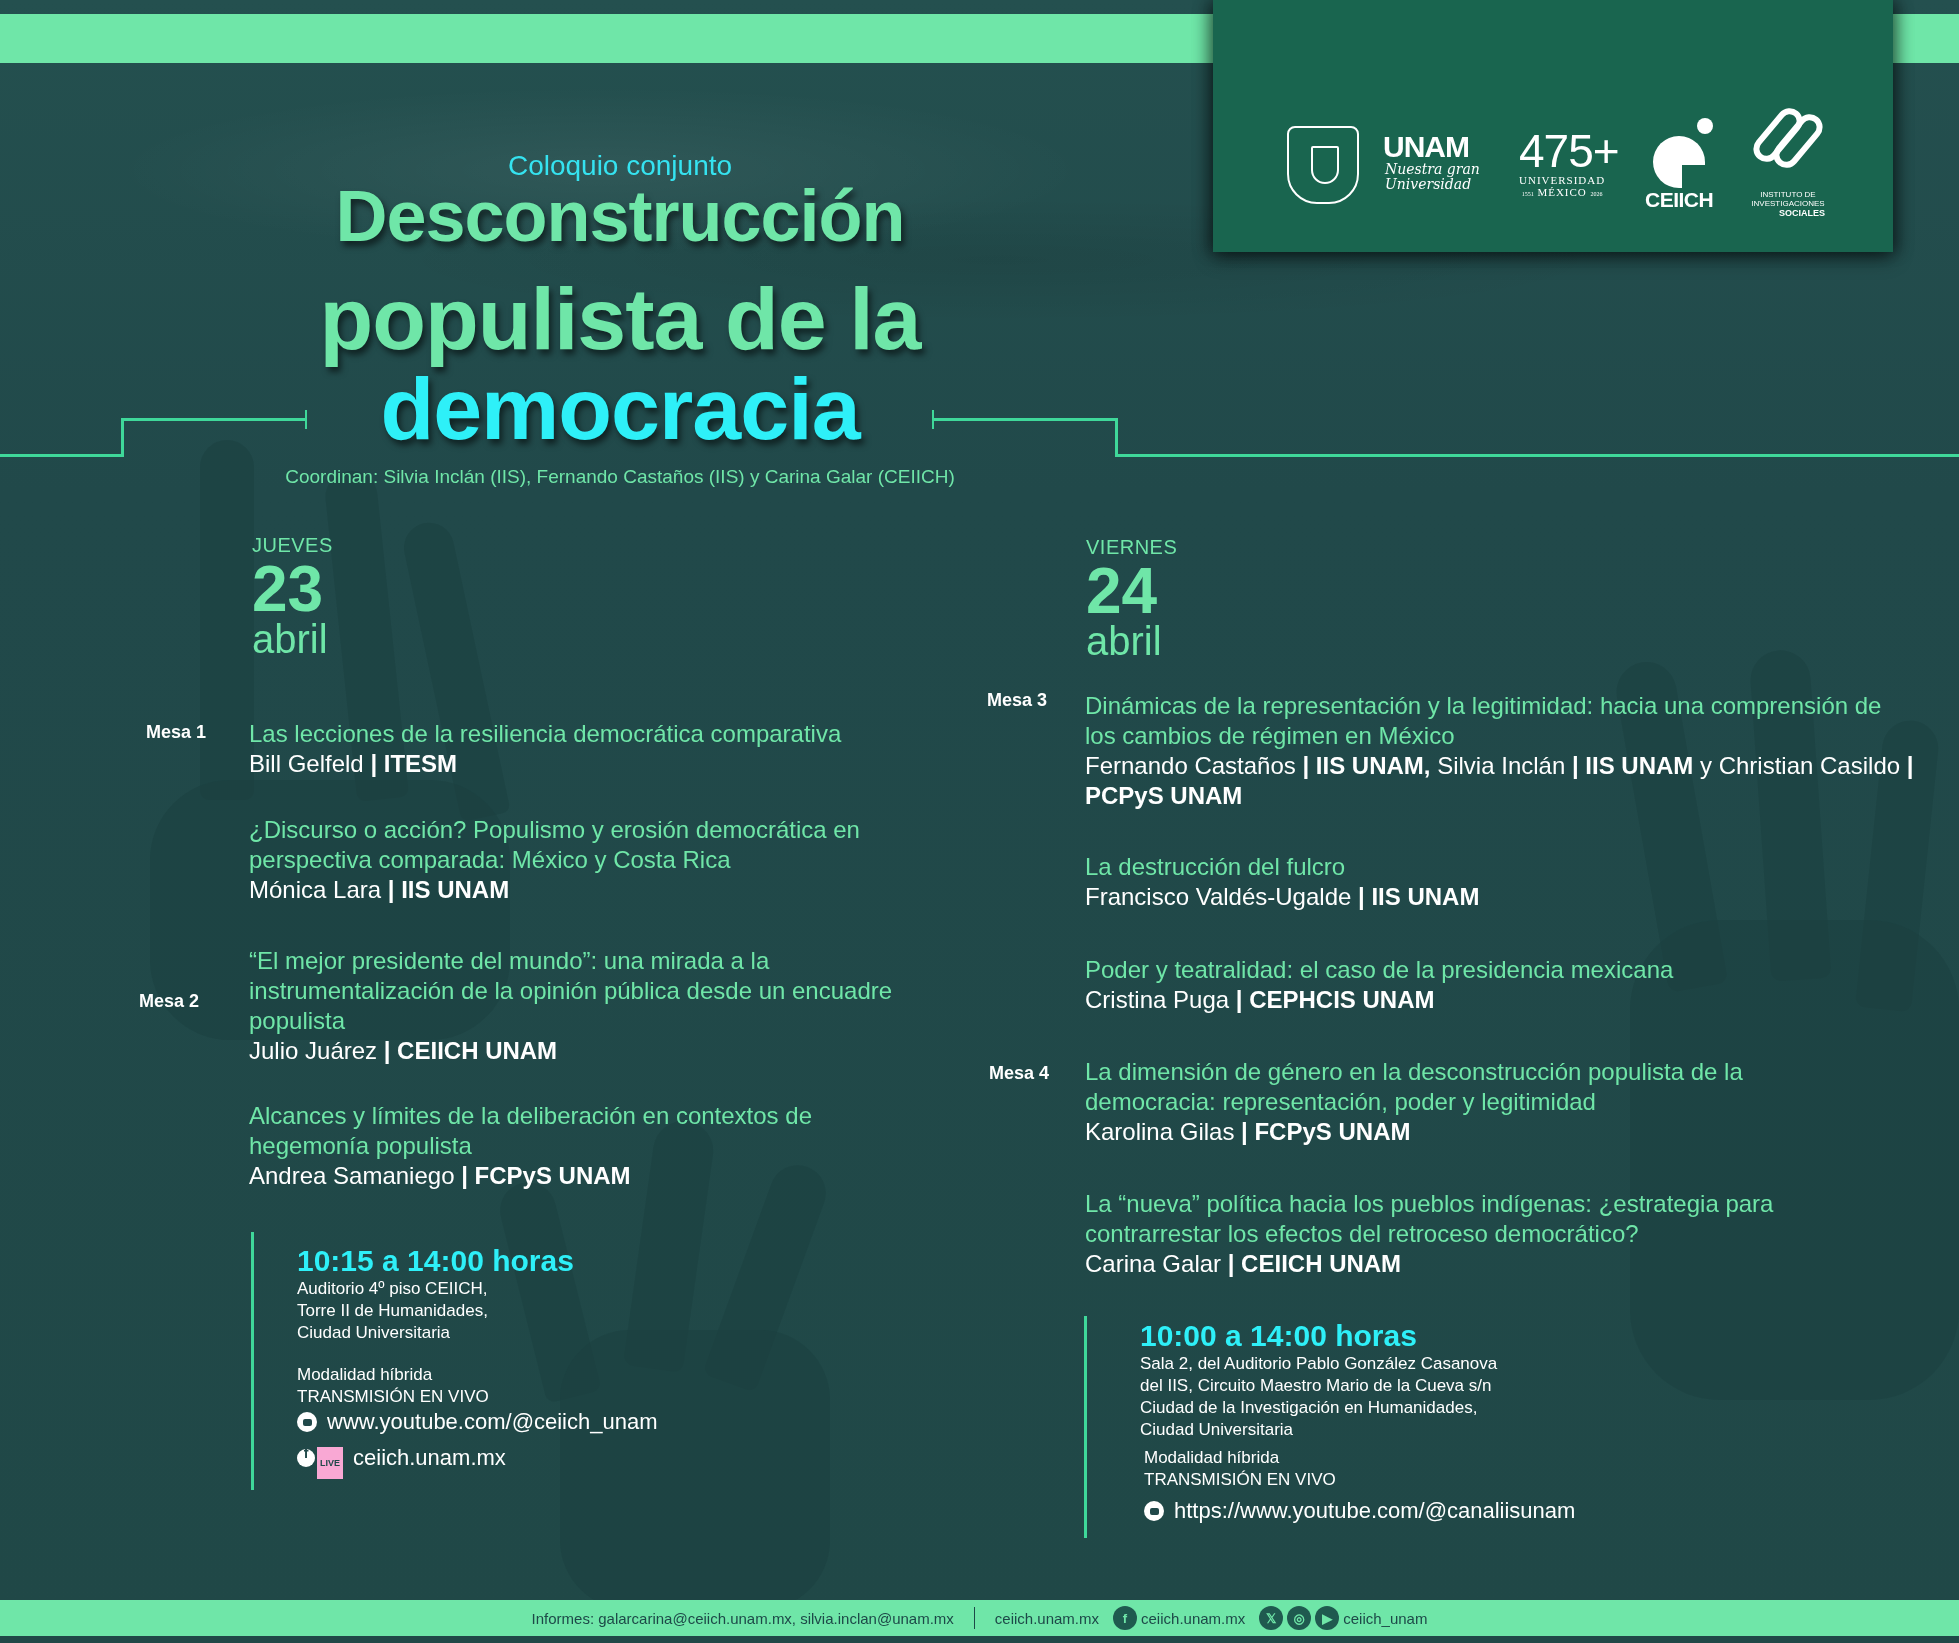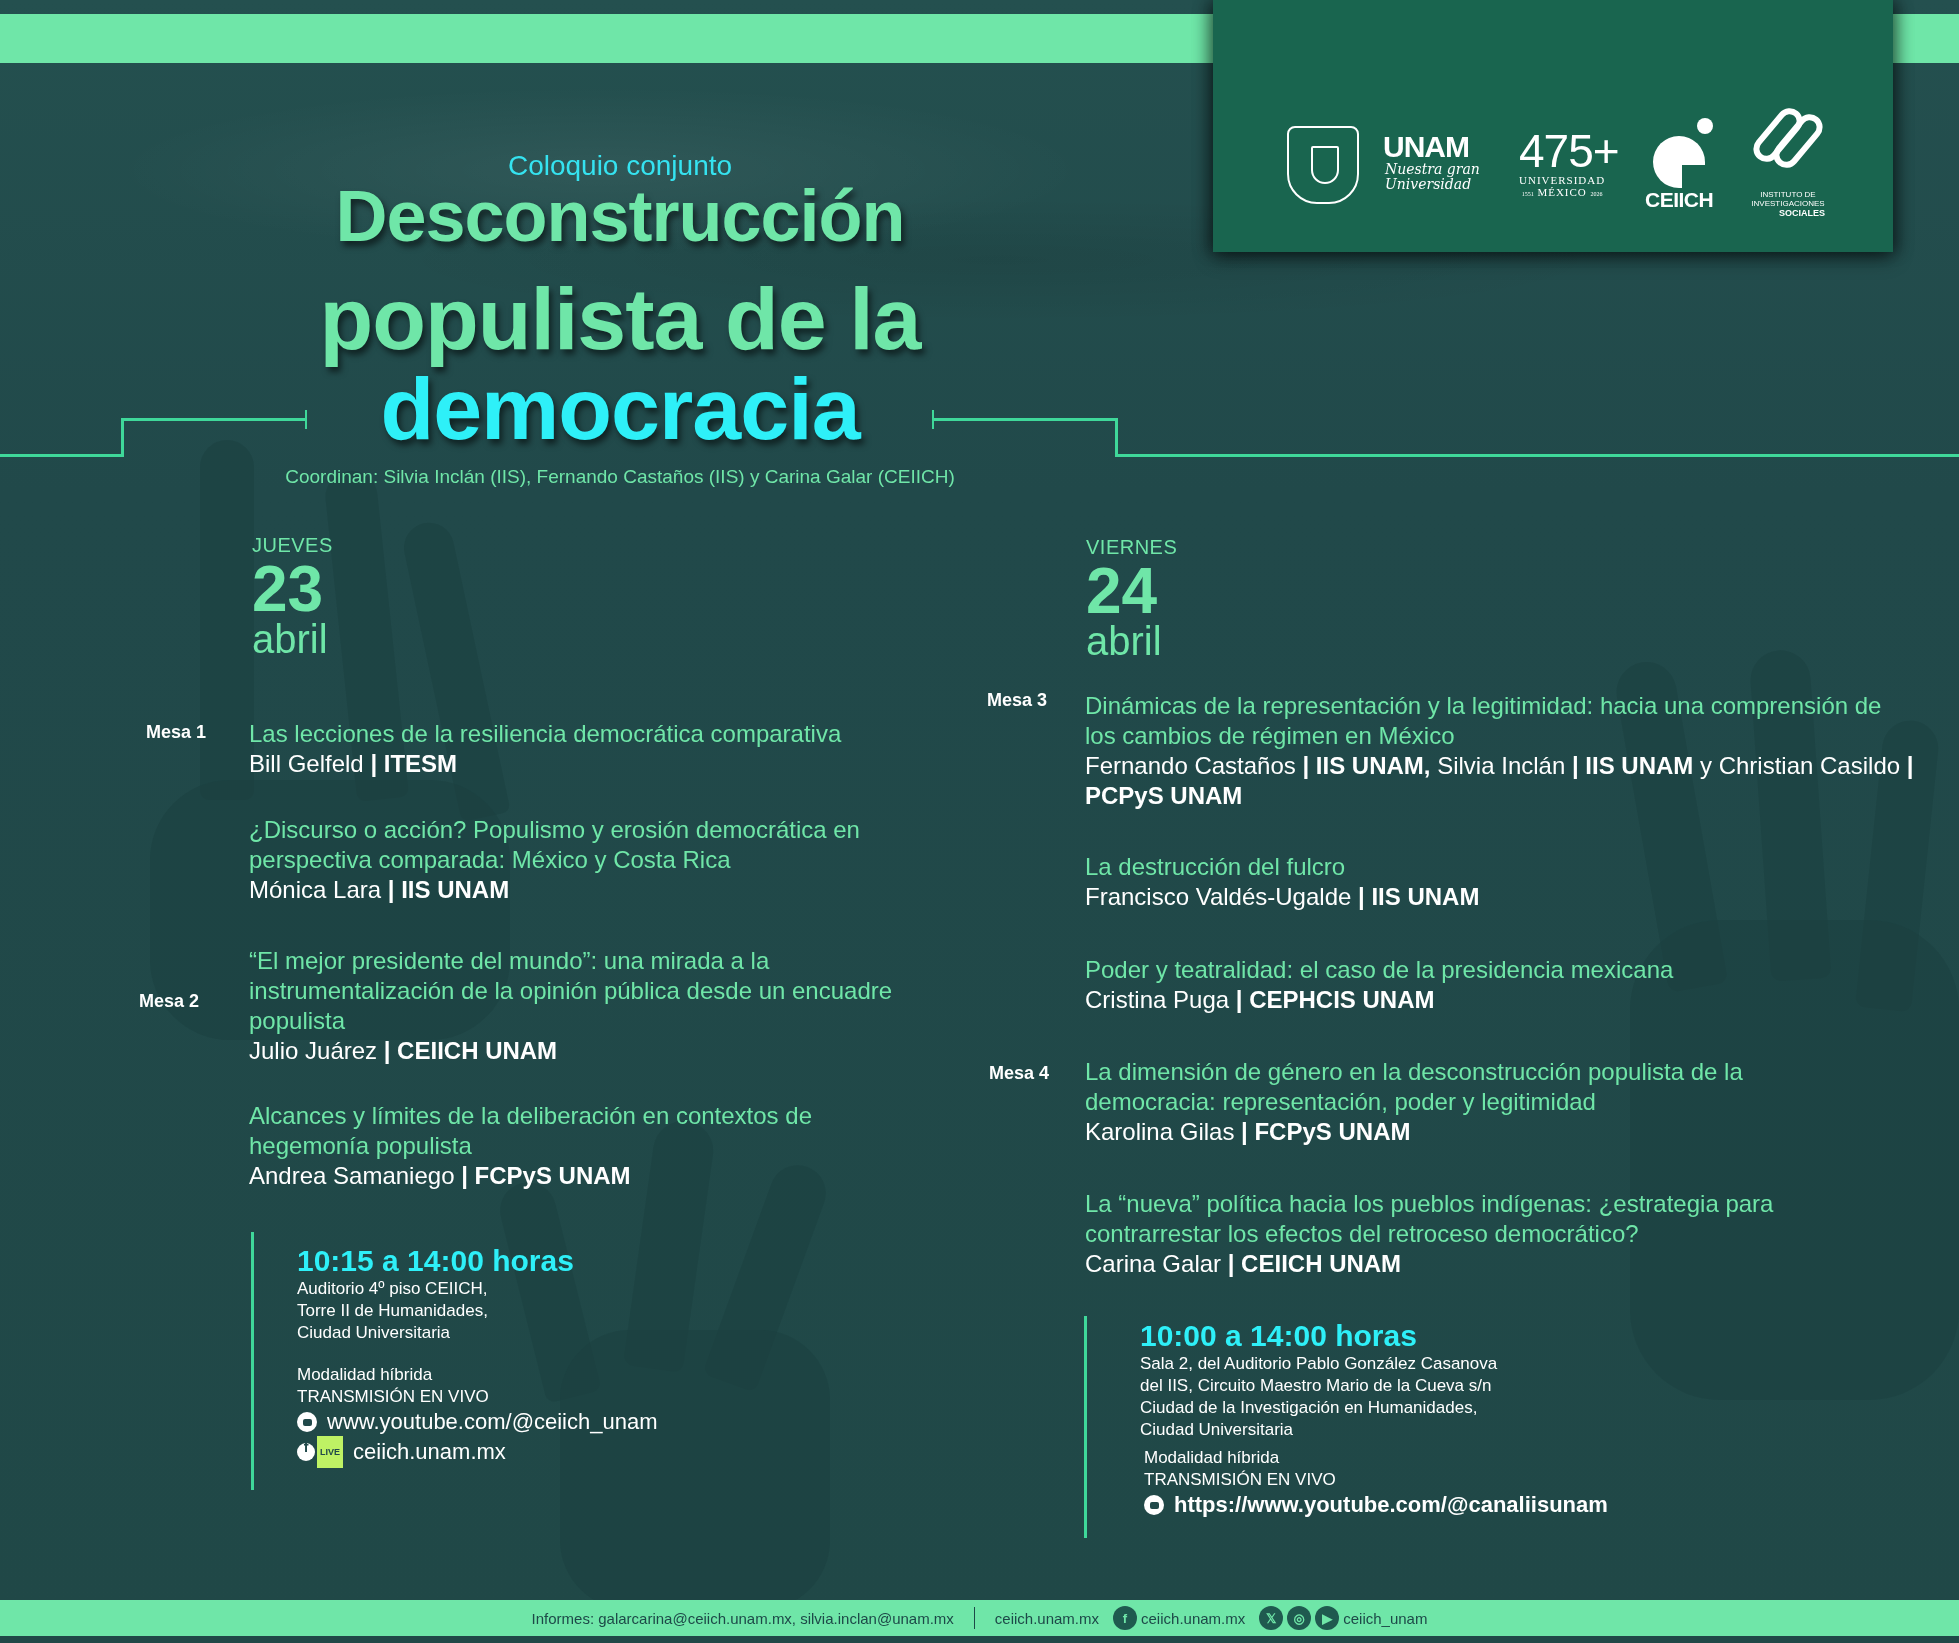--- a/index.html
+++ b/index.html
@@ -89,21 +89,21 @@
   .venue { position: absolute; color: #ffffff; font-size: 17px; line-height: 22px; }
   .venue .time { color: #2ef0f8; font-size: 30px; font-weight: bold; line-height: 34px; }
   .venue .gap { height: 20px; }
   .venue .link { font-size: 22px; line-height: 28px; display: flex; align-items: center; gap: 10px; }
   .yt-icon {
     width: 20px; height: 20px; border-radius: 50%; background: #fff; display: inline-flex; align-items: center; justify-content: center;
   }
   .yt-icon::after { content: ""; width: 9px; height: 7px; border-radius: 2px; background: #21494a; }
   .fb-live { display: inline-flex; align-items: center; gap: 2px; }
   .fb-icon { width: 18px; height: 18px; border-radius: 50%; background: #fff; color: #21494a; font-size: 14px; font-weight: bold; display: inline-flex; align-items: flex-end; justify-content: center; }
-  .live-tag { background: #bef264; color: #21494a; font-size: 9px; font-weight: bold; padding: 2px 3px; }
+  .live-tag { background: #f9a8d4; color: #21494a; font-size: 9px; font-weight: bold; padding: 2px 3px; margin-top: 11px; }
 </style>
 </head>
 <body>
 
 <div class="bg-texture"></div>
 
 <div>
   <div class="finger" style="left:200px;top:440px;width:54px;height:360px;"></div>
   <div class="finger" style="left:340px;top:470px;width:52px;height:330px;transform:rotate(-6deg);"></div>
   <div class="finger" style="left:430px;top:520px;width:50px;height:300px;transform:rotate(-12deg);"></div>
@@ -256,21 +256,21 @@
 <div class="vbar" style="left:1084px;top:1316px;height:222px;"></div>
 <div class="venue" style="left:1140px;top:1319px;">
   <div class="time">10:00 a 14:00 horas</div>
   <div>Sala 2, del Auditorio Pablo González Casanova</div>
   <div>del IIS, Circuito Maestro Mario de la Cueva s/n</div>
   <div>Ciudad de la Investigación en Humanidades,</div>
   <div>Ciudad Universitaria</div>
   <div style="height:6px;"></div>
   <div style="padding-left:4px;">Modalidad híbrida</div>
   <div style="padding-left:4px;">TRANSMISIÓN EN VIVO</div>
-  <div class="link" style="padding-left:4px;font-weight:bold;">
+  <div class="link" style="margin-top:6px;padding-left:4px;">
     <span class="yt-icon"></span>
     <span>https://www.youtube.com/@canaliisunam</span>
   </div>
 </div>
 
 <div class="bottom-band">
   <span>Informes: galarcarina@ceiich.unam.mx, silvia.inclan@unam.mx</span>
   <span class="sep"></span>
   <span>ceiich.unam.mx</span>
   <span class="soc-group">

